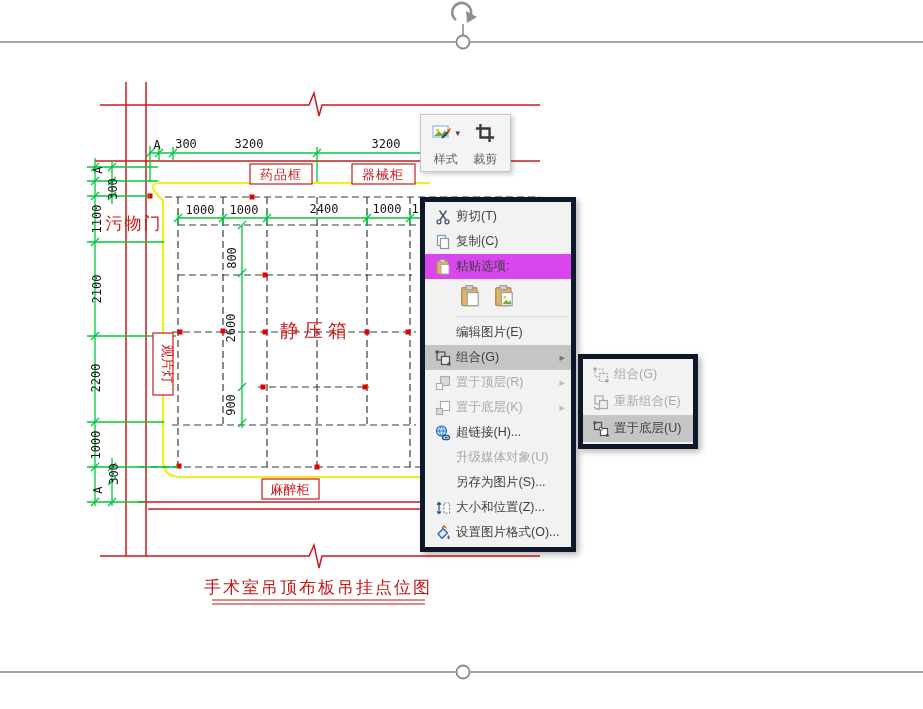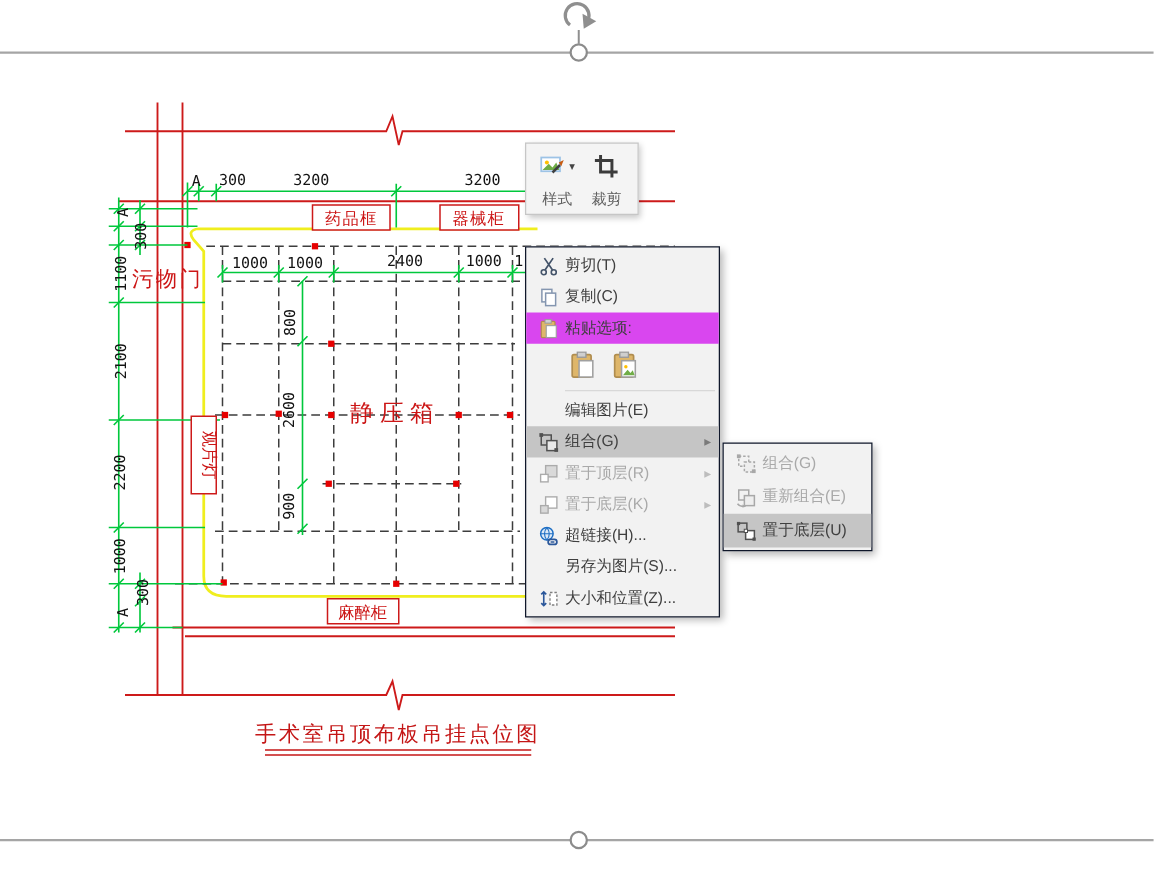--- a/index.html
+++ b/index.html
@@ -15,21 +15,21 @@
     position:absolute;left:420px;top:114px;width:91px;height:58px;box-sizing:border-box;
     background:#f4f4f4;border:1px solid #c6c6c6;box-shadow:2px 2px 5px rgba(0,0,0,.22);
     display:flex;gap:2px;padding:5px 6px 3px 6px;z-index:10;
   }
   .tb-btn{flex:1;display:flex;flex-direction:column;align-items:center;justify-content:space-between;
     color:#5f5f5f;font-size:12px;cursor:default;}
   .tb-icon{height:26px;display:flex;align-items:center;justify-content:center;gap:2px;}
   .tb-caret{font-size:9px;color:#444;}
   
   .menu{
-    position:absolute;background:#f2f2f2;border:1px solid #0f172a;
+    position:absolute;background:#f2f2f2;border:5px solid #0f172a;
     box-shadow:3px 3px 6px rgba(0,0,0,.28);
     font-size:12.5px;color:#3f3f3f;padding:2px 0;box-sizing:border-box;z-index:11;
   }
   .cmenu{left:420px;top:197px;width:156px;}
   .smenu{left:578px;top:354px;width:120px;z-index:12;}
   .mi{height:25px;display:flex;align-items:center;padding:0 6px 0 4px;white-space:nowrap;}
   .smenu .mi{height:27px;}
   .mi .ic{width:27px;min-width:27px;display:flex;justify-content:center;align-items:center;}
   .mi .lbl{flex:1;}
   .mi .arrow{width:11px;text-align:right;color:#7a7a7a;font-size:11px;}
@@ -294,36 +294,50 @@
         <svg width="16" height="16" viewBox="0 0 16 16">
       <circle cx="6.5" cy="6" r="5" fill="#dce9f7" stroke="#1f6fc4" stroke-width="1.2"></circle>
       <path d="M1.5,6 H11.5 M6.5,1 a7.5,7.5 0 0 1 0,10 M6.5,1 a7.5,7.5 0 0 0 0,10" fill="none" stroke="#1f6fc4" stroke-width="0.9"></path>
       <rect x="7.5" y="10.5" width="7" height="4" rx="2" fill="none" stroke="#2b579a" stroke-width="1.4"></rect>
       <line x1="9.5" y1="12.5" x2="12.5" y2="12.5" stroke="#2b579a" stroke-width="1.2"></line>
     </svg>
       </span>
     <span class="lbl">超链接(H)...</span>
   </div>
 
+  <div class="mi dis">
+    <span class="ic"></span>
+    <span class="lbl">升级媒体对象(U)</span>
+  </div>
 
   <div class="mi">
     <span class="ic"></span>
     <span class="lbl">另存为图片(S)...</span>
   </div>
 
   <div class="mi">
     <span class="ic">
         <svg width="16" height="16" viewBox="0 0 16 16">
       <path d="M4,2.5 v11 M2,4.5 l2,-2 2,2 M2,11.5 l2,2 2,-2" fill="none" stroke="#2b579a" stroke-width="1.3"></path>
       <rect x="9" y="3" width="5.5" height="10" fill="#ffffff" stroke="#7f7f7f" stroke-width="1.1" stroke-dasharray="2,1.5"></rect>
     </svg>
       </span>
     <span class="lbl">大小和位置(Z)...</span>
   </div>
 
+  <div class="mi">
+    <span class="ic">
+        <svg width="16" height="16" viewBox="0 0 16 16">
+      <path d="M3,9 L8,3.5 L12.5,8 L7,13.5 Z" fill="#dce9f7" stroke="#2b579a" stroke-width="1.2"></path>
+      <path d="M13.5,10 q2.2,3 0,4.2 q-2.2,-1.2 0,-4.2" fill="#2b579a"></path>
+      <path d="M7,3 l2,-2 2,2" fill="none" stroke="#c55a11" stroke-width="1.3"></path>
+    </svg>
+      </span>
+    <span class="lbl">设置图片格式(O)...</span>
+  </div>
 </div>
 
 <div class="menu smenu">
   <div class="mi dis">
     <span class="ic">
         <svg width="16" height="16" viewBox="0 0 16 16">
       <rect x="2" y="2" width="8" height="8" fill="none" stroke="#a8a8a8" stroke-width="1.2" stroke-dasharray="2,1.5"></rect>
       <rect x="6.5" y="6.5" width="8" height="8" fill="#eeeeee" stroke="#a8a8a8" stroke-width="1.2" stroke-dasharray="2,1.5"></rect>
       <rect x="0.5" y="0.5" width="3" height="3" fill="#a8a8a8"></rect>
       <rect x="12.5" y="12.5" width="3" height="3" fill="#a8a8a8"></rect>

